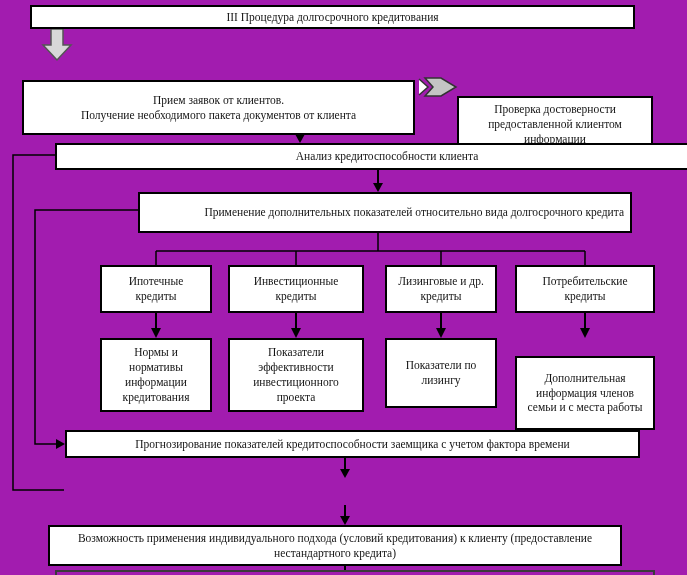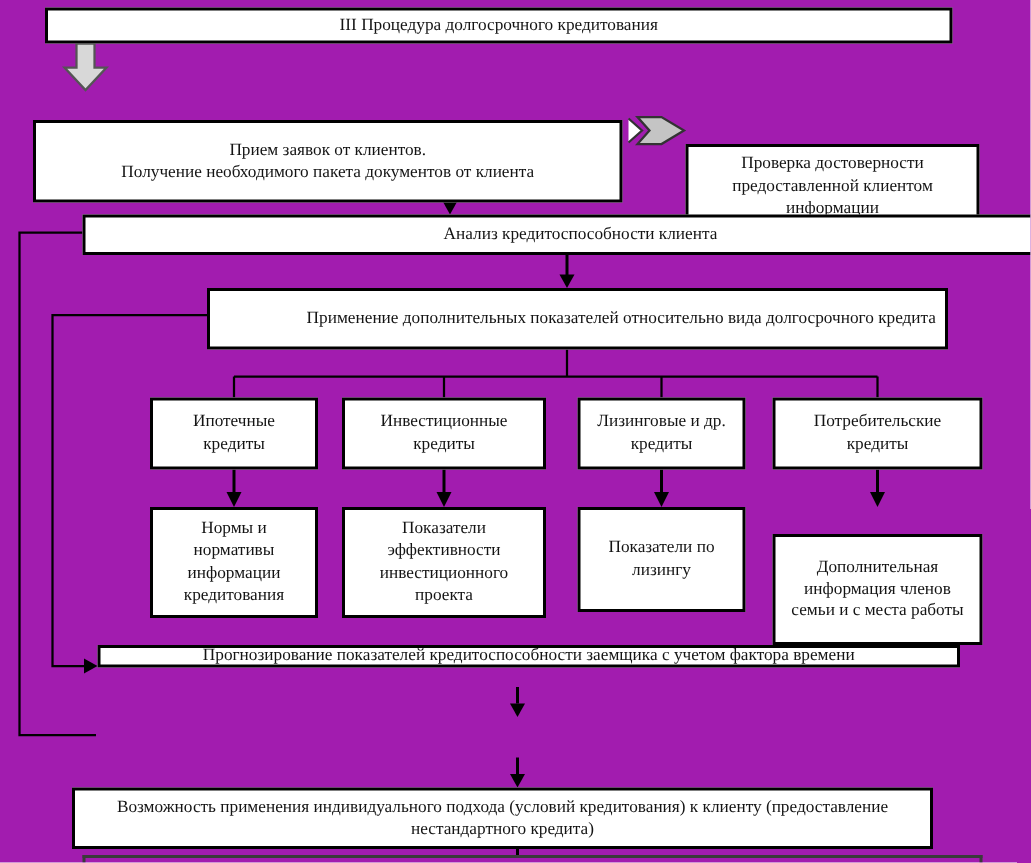--- a/index.html
+++ b/index.html
@@ -133,21 +133,21 @@
   <div class="box" style="left:228px;top:338px;width:136px;height:74px;">
     <span>Показатели эффективности инвестиционного проекта</span>
   </div>
   <div class="box" style="left:385px;top:338px;width:112px;height:70px;">
     <span>Показатели по лизингу</span>
   </div>
   <div class="box" style="left:515px;top:338px;width:140px;height:74px;margin-top:18px;">
     <span>Дополнительная информация членов семьи и с места работы</span>
   </div>
 
-  <div class="box" style="left:65px;top:430px;width:575px;height:15px;">
+  <div class="box" style="left:65px;top:430px;width:575px;height:28px;">
     <span>Прогнозирование показателей кредитоспособности заемщика с учетом фактора времени</span>
   </div>
 
 
   <div class="box" style="left:48px;top:525px;width:574px;height:41px;">
     <span>Возможность применения индивидуального подхода (условий кредитования) к клиенту (предоставление нестандартного кредита)</span>
   </div>
 
   <div class="box partial" style="left:55px;top:570px;width:600px;height:5px;"></div>
 

